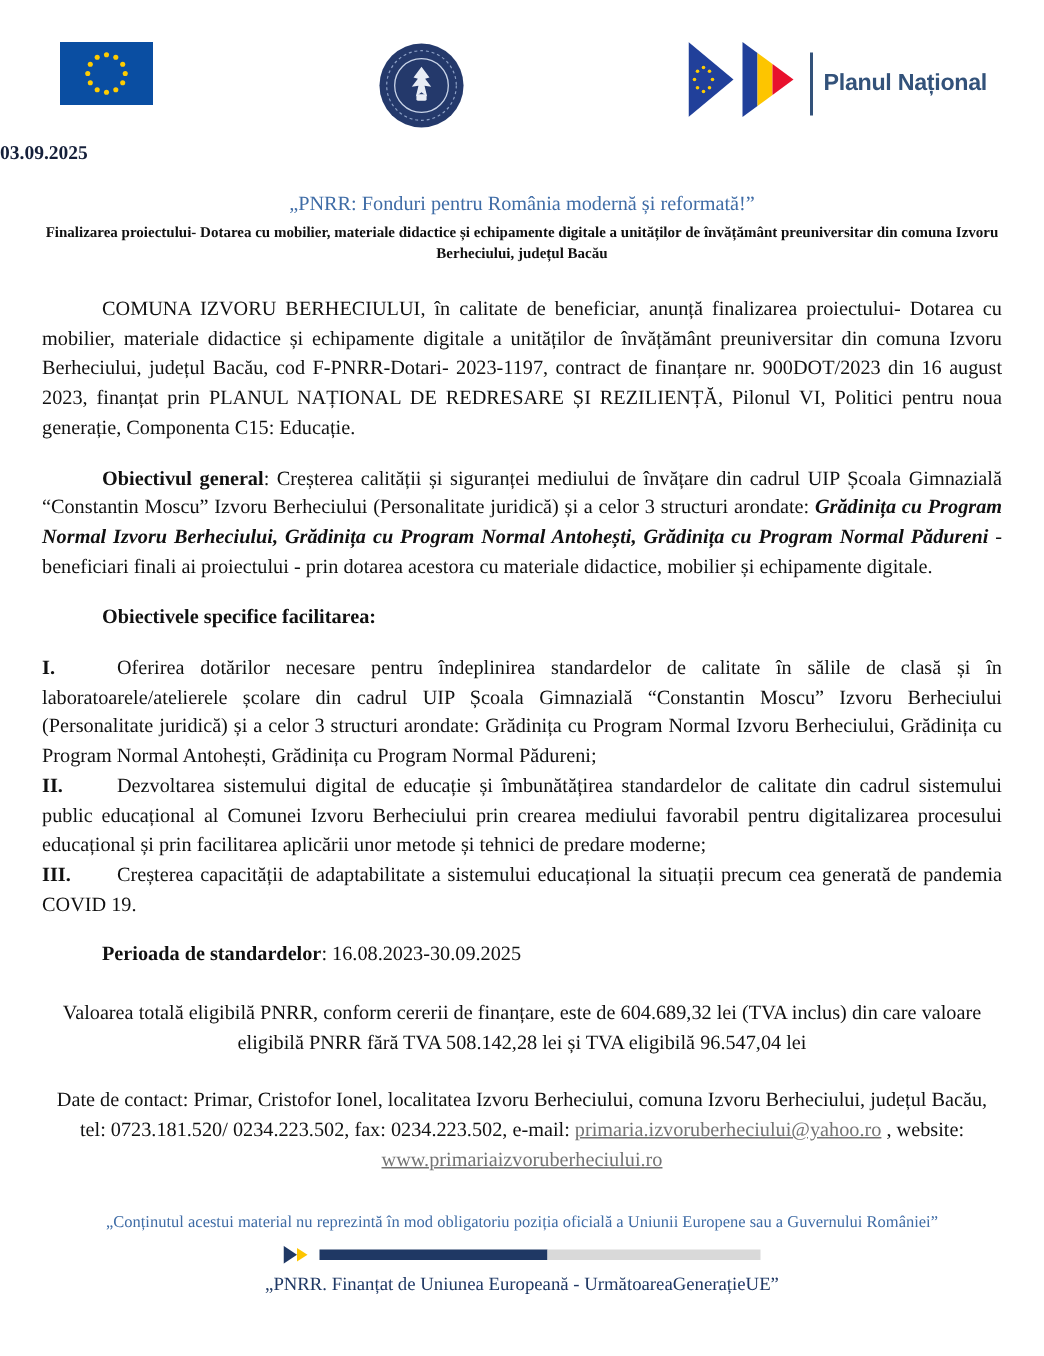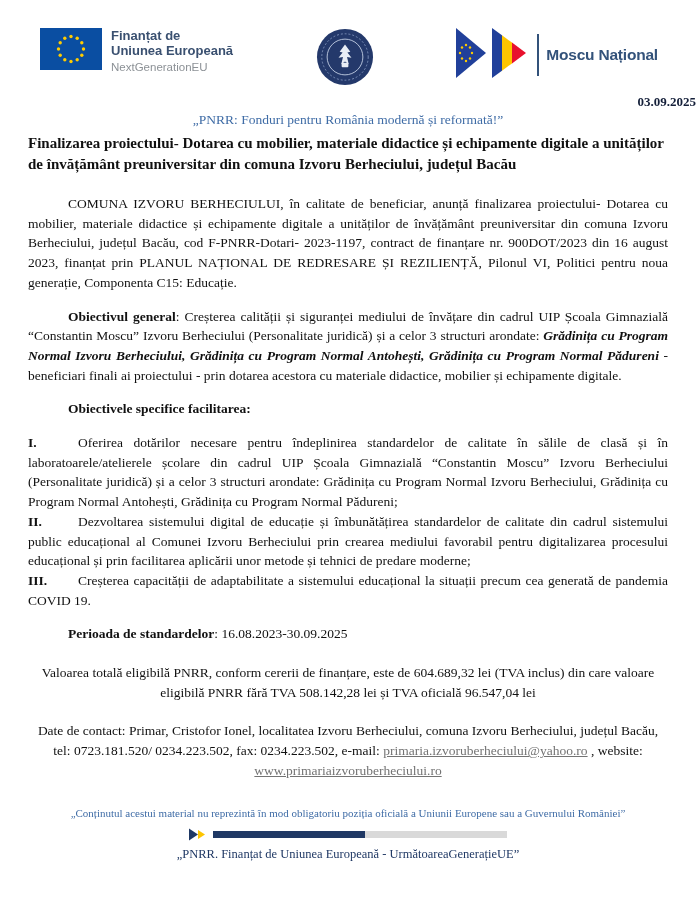--- a/index.html
+++ b/index.html
@@ -14,26 +14,26 @@
   
   .header { display:flex; align-items:flex-start; justify-content:space-between; padding:2px 38px 0 40px; height:64px; }
   .eu-block { display:flex; gap:9px; align-items:flex-start; }
   .eu-text { font-family:"Liberation Sans", sans-serif; line-height:1.15; padding-top:1px; }
   .eu-text .l1,.eu-text .l2 { font-weight:700; font-size:13px; color:#3A5070; }
   .eu-text .l3 { font-size:11.5px; color:#8C9196; margin-top:2px; }
   .pnrr-block { display:flex; align-items:center; gap:7px; }
   .pnrr-divider { width:2px; height:42px; background:#33527A; }
   .pnrr-text { font-family:"Liberation Sans", sans-serif; font-weight:700; color:#33527A; font-size:15.5px; line-height:1.12; letter-spacing:-0.2px; }
 
-  .date-row { text-align:right; font-weight:700; font-size:13px; color:#15203a; margin-top:4px; }
+  .date-row { text-align:left; font-weight:700; font-size:13px; color:#15203a; margin-top:4px; }
 
   
   .title { text-align:center; font-weight:700; font-size:22px; color:#2F4B7C; margin-top:8px; }
-  .subtitle { text-align:center; font-size:13.5px; color:#3F6CA6; margin-top:2px; }
-  .heading { text-align:left; font-weight:700; font-size:15px; line-height:1.4; margin:5px auto 0; max-width:640px; }
+  .subtitle { text-align:center; font-size:13.5px; color:#3F6CA6; margin-top:18px; }
+  .heading { text-align:center; font-weight:700; font-size:10px; line-height:1.4; margin:5px auto 0; max-width:640px; }
 
   
   .para { font-size:13.5px; line-height:1.46; text-align:justify; margin:0 28px; }
   .indent { text-indent:40px; }
   .mt-lg { margin-top:19px; }
   .mt-md { margin-top:14px; }
   .obj-heading { margin:14px 28px 0 68px; font-size:13.5px; }
   .r-n { font-weight:400; }
   .r-b { font-weight:400; }
   .r-bu { font-weight:700; }
@@ -69,25 +69,20 @@
               <circle cx="37.2" cy="31.8" r="1.7"></circle>
             <circle cx="31" cy="33.5" r="1.7"></circle>
               <circle cx="24.8" cy="31.8" r="1.7"></circle>
               <circle cx="20.2" cy="27.2" r="1.7"></circle>
             <circle cx="18.5" cy="21" r="1.7"></circle>
               <circle cx="20.2" cy="14.8" r="1.7"></circle>
               <circle cx="24.8" cy="10.2" r="1.7"></circle>
           </g>
         </svg>
       </span>
-      <span class="eu-text">
-        <div class="l1">Finanțat de</div>
-        <div class="l2">Uniunea Europeană</div>
-        <div class="l3">NextGenerationEU</div>
-      </span>
     </div>
 
     <span title="">
       <svg width="58" height="58" viewBox="0 0 60 60">
         <circle cx="30" cy="30" r="29" fill="#24396B"></circle>
         <circle cx="30" cy="30" r="24" fill="none" stroke="#8FA3C8" stroke-width="0.8" stroke-dasharray="2 2"></circle>
         <circle cx="30" cy="30" r="18.5" fill="none" stroke="#C9D4E8" stroke-width="0.9"></circle>
         <path d="M30 17 l5.5 7.5 -3 0.8 4.2 5.6 -4.6 -0.8 1.8 7.4 -3.9 -2.8 -3.9 2.8 1.8 -7.4 -4.6 0.8 4.2 -5.6 -3 -0.8 z" fill="#E8EDF5"></path>
         <rect x="26.5" y="36" width="7" height="4.5" rx="1" fill="#E8EDF5"></rect>
       </svg>
@@ -107,21 +102,21 @@
             <circle cx="4" cy="25" r="1.2"></circle>
               <circle cx="6" cy="19.5" r="1.2"></circle>
           </g>
           <polygon points="36,0 46,7.3 46,42.7 36,50" fill="#21409A"></polygon>
           <polygon points="46,7.3 56,14.6 56,35.4 46,42.7" fill="#FDC500"></polygon>
           <polygon points="56,14.6 70,25 56,35.4" fill="#E8112D"></polygon>
         </svg>
       </span>
       <span class="pnrr-divider"></span>
       <span class="pnrr-text">
-        <div>Moscu Național</div>
+        <div>Planul Național</div>
       </span>
     </div>
   </div>
 
   <div class="date-row">03.09.2025</div>
 
   <div class="subtitle">„PNRR: Fonduri pentru România modernă și reformată!”</div>
   <div class="heading">Finalizarea proiectului- Dotarea cu mobilier, materiale didactice și echipamente digitale a unităților de învățământ preuniversitar din comuna Izvoru Berheciului, județul Bacău</div>
 
   <p class="para indent mt-lg"><span class="r-b">COMUNA IZVORU BERHECIULUI</span><span class="r-n">, în calitate de beneficiar, anunță finalizarea proiectului- </span><span class="r-b">Dotarea cu mobilier, materiale didactice și echipamente digitale a unităților de învățământ preuniversitar din comuna Izvoru Berheciului, județul Bacău,</span><span class="r-n"> cod F-PNRR-Dotari- 2023-1197, contract de finanțare nr. 900DOT/2023 din 16 august 2023, finanțat prin PLANUL NAȚIONAL DE REDRESARE ȘI REZILIENȚĂ, Pilonul VI, Politici pentru noua generație, Componenta C15: Educație.</span></p>
@@ -129,21 +124,21 @@
   <p class="para indent mt-md"><span class="r-bu">Obiectivul general</span><span class="r-n">: Creșterea calității și siguranței mediului de învățare din cadrul UIP </span><span class="r-b">Școala Gimnazială “Constantin Moscu” Izvoru Berheciului</span><span class="r-n"> (Personalitate juridică) și a celor 3 structuri arondate: </span><span class="r-bi">Grădinița cu Program Normal Izvoru Berheciului, Grădinița cu Program Normal Antohești, Grădinița cu Program Normal Pădureni</span><span class="r-b"> - beneficiari finali ai proiectului - </span><span class="r-n">prin dotarea acestora cu materiale didactice, mobilier și echipamente digitale.</span></p>
 
   <p class="para obj-heading"><span class="r-bu">Obiectivele specifice facilitarea:</span></p>
 
   <p class="para mt-md"><span class="r-num">I.</span><span class="r-n">Oferirea dotărilor necesare pentru îndeplinirea standardelor de calitate în sălile de clasă și în laboratoarele/atelierele școlare din cadrul UIP Școala Gimnazială “Constantin Moscu” Izvoru Berheciului (Personalitate juridică) și a celor 3 structuri arondate: Grădinița cu Program Normal Izvoru Berheciului, Grădinița cu Program Normal Antohești, Grădinița cu Program Normal Pădureni;</span></p>
   <p class="para"><span class="r-num">II.</span><span class="r-n">Dezvoltarea sistemului digital de educație și îmbunătățirea standardelor de calitate din cadrul sistemului public educațional al Comunei Izvoru Berheciului prin crearea mediului favorabil pentru digitalizarea procesului educațional și prin facilitarea aplicării unor metode și tehnici de predare moderne;</span></p>
   <p class="para"><span class="r-num">III.</span><span class="r-n">Creșterea capacității de adaptabilitate a sistemului educațional la situații precum cea generată de pandemia COVID 19.</span></p>
 
   <p class="para obj-heading mt-md"><span class="r-bu">Perioada de standardelor</span><span class="r-b">: </span><span class="r-b">16.08.2023-30.09.2025</span></p>
 
-  <p class="para centered mt-lg"><span class="r-b">Valoarea totală</span><span class="r-n"> eligibilă PNRR, conform cererii de finanțare, este de </span><span class="r-b">604.689,32 lei</span><span class="r-n"> (TVA inclus) din care valoare eligibilă PNRR fără TVA </span><span class="r-b">508.142,28 lei</span><span class="r-n"> și TVA oficială </span><span class="r-b">96.547,04 lei</span></p>
+  <p class="para centered mt-lg"><span class="r-b">Valoarea totală</span><span class="r-n"> eligibilă PNRR, conform cererii de finanțare, este de </span><span class="r-b">604.689,32 lei</span><span class="r-n"> (TVA inclus) din care valoare eligibilă PNRR fără TVA </span><span class="r-b">508.142,28 lei</span><span class="r-n"> și TVA eligibilă </span><span class="r-b">96.547,04 lei</span></p>
 
   <p class="para centered mt-lg"><span class="r-b">Date de contact: Primar, Cristofor Ionel,</span><span class="r-n"> localitatea Izvoru Berheciului, comuna Izvoru Berheciului, județul Bacău, tel: 0723.181.520/ 0234.223.502, fax: 0234.223.502, e-mail: </span><a href="#" class="r-l">primaria.izvoruberheciului@yahoo.ro</a><span class="r-n"> , website: </span><a href="#" class="r-l">www.primariaizvoruberheciului.ro</a></p>
 
   <div class="disclaimer">„Conținutul acestui material nu reprezintă în mod obligatoriu poziția oficială a Uniunii Europene sau a Guvernului României”</div>
 
   <div class="footer-bar">
     <span style="display:flex;align-items:center;">
       <svg width="24" height="13" viewBox="0 0 24 13">
         <polygon points="0,0.5 9,6.5 0,12.5" fill="#1F3864"></polygon>
         <polygon points="9,2 16,6.5 9,11" fill="#FDC500"></polygon>

